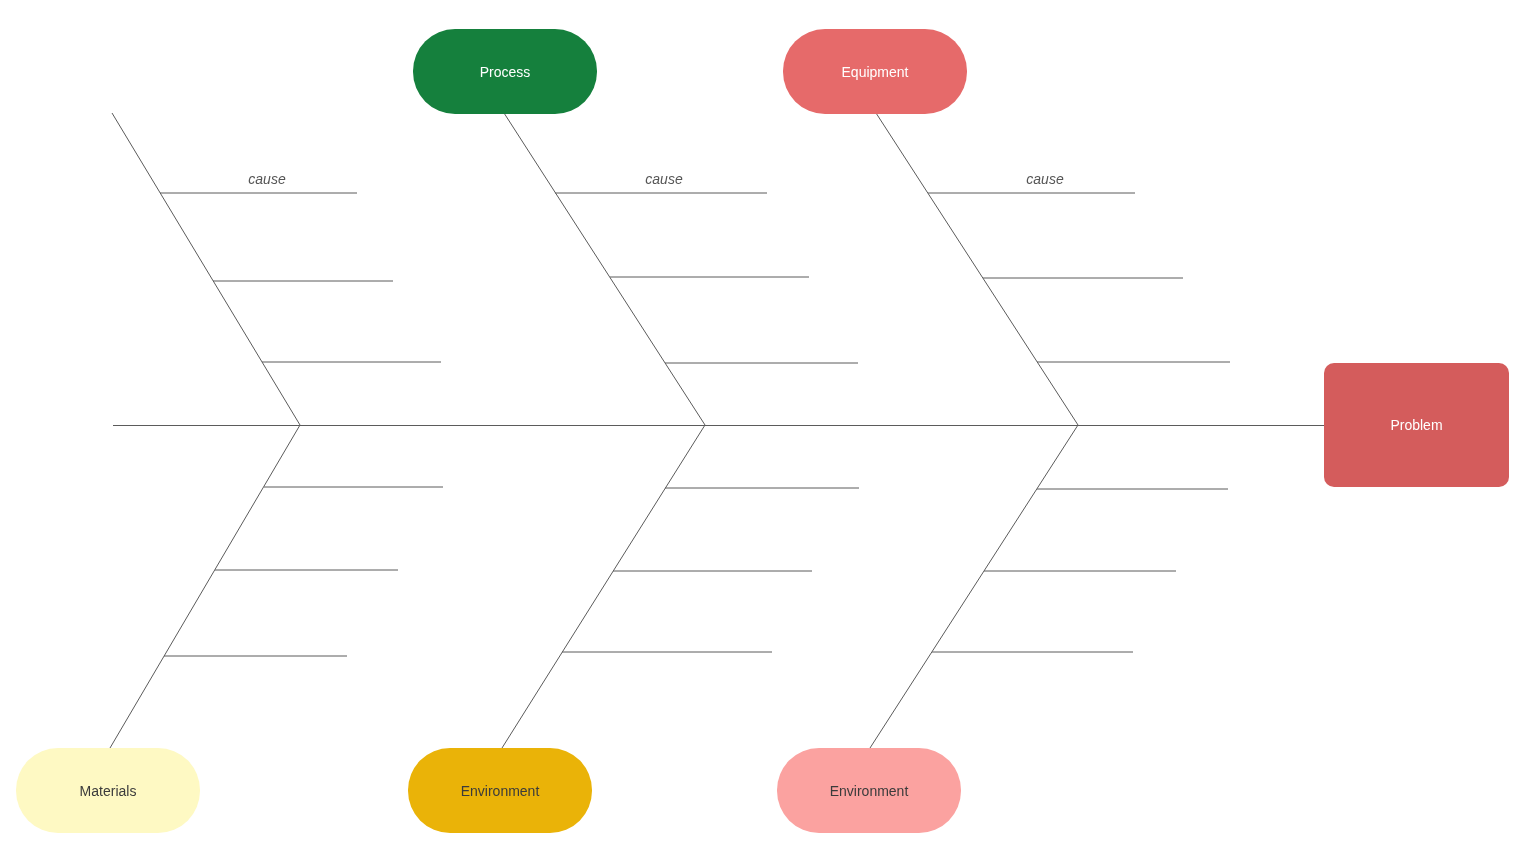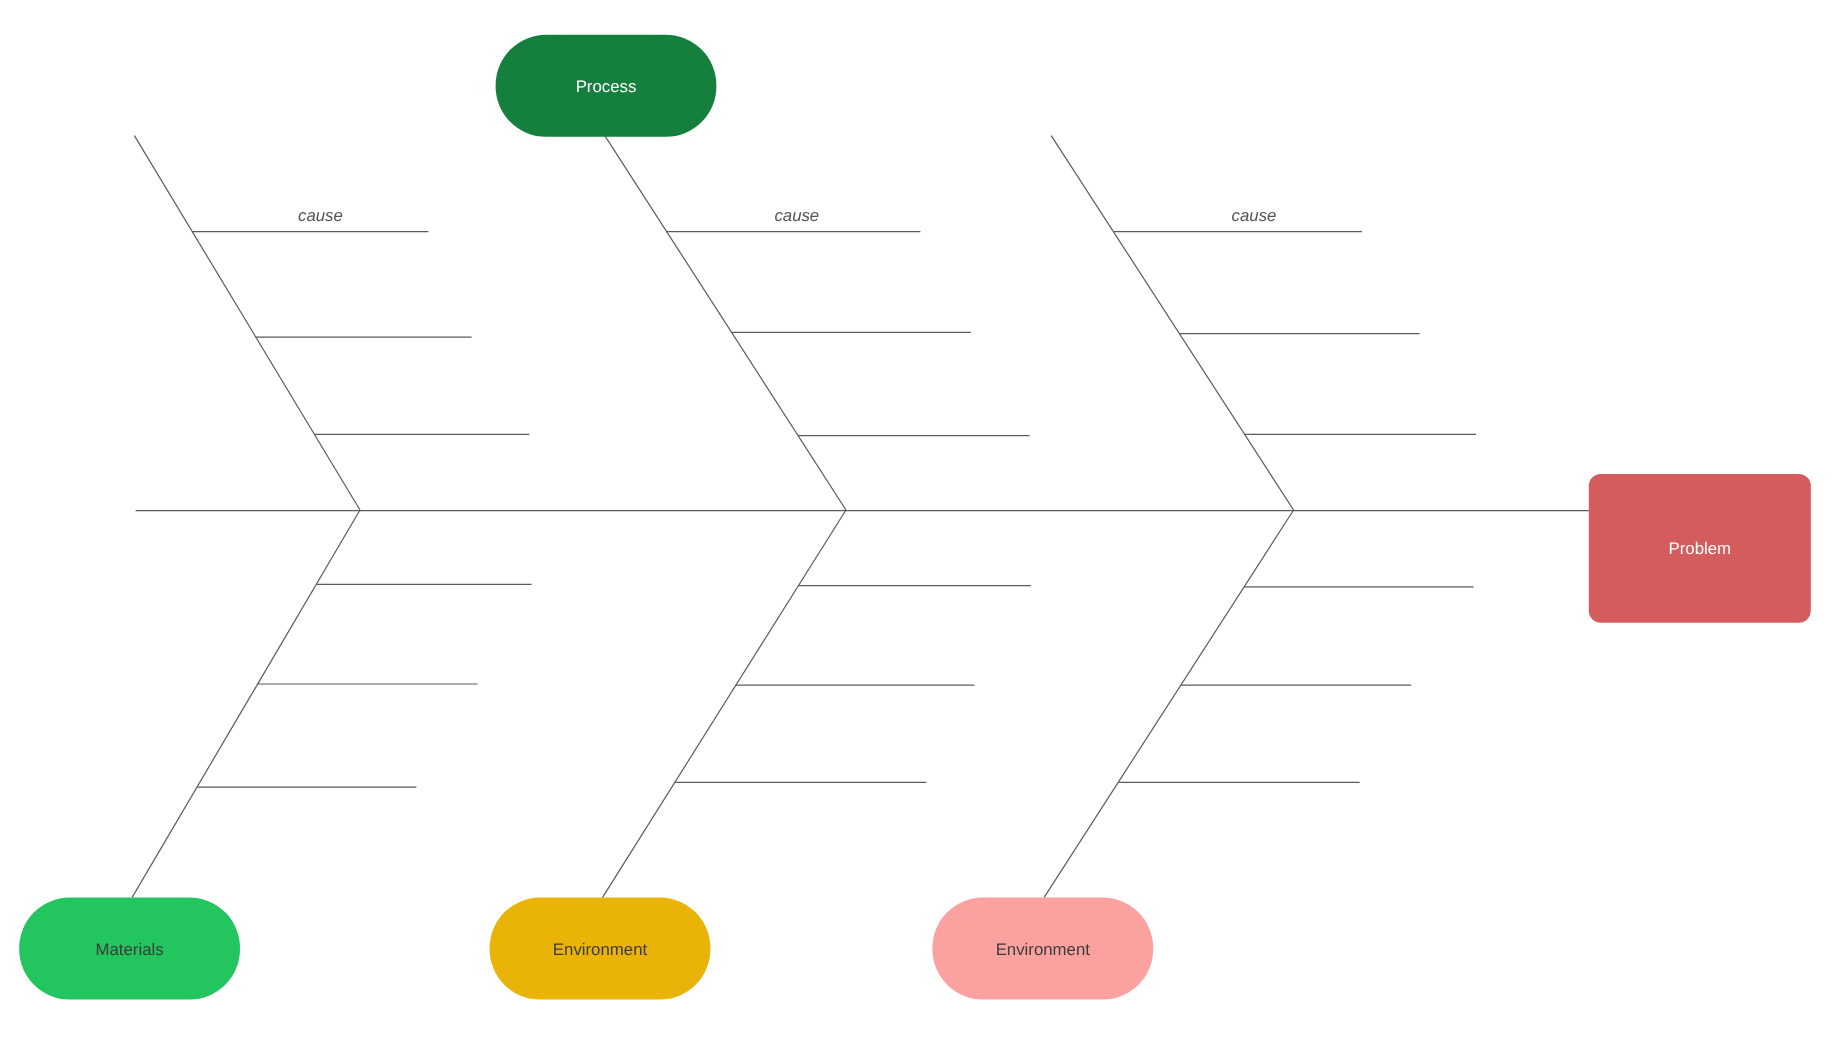--- a/index.html
+++ b/index.html
@@ -104,28 +104,31 @@
     </g>
   </svg>
 
   <span class="cause-label" style="left: 255px; top: 171px; color: rgb(85, 85, 85);">cause</span>
   <span class="cause-label" style="left: 652px; top: 171px; color: rgb(85, 85, 85);">cause</span>
   <span class="cause-label" style="left: 1033px; top: 171px; color: rgb(85, 85, 85);">cause</span>
 
   <div class="node pill pill-top" style="left: 413px; top: 29px; background-color: #15803d; color: rgb(255, 255, 255);">
     <span>Process</span>
   </div>
+  <div class="node pill pill-top" style="left: 783px; top: 29px; background-color: rgb(230, 106, 106); color: rgb(255, 255, 255);">
+    <span>Equipment</span>
+  </div>
 
-  <div class="node pill pill-bottom" style="left: 16px; top: 748px; background-color: #22c55e; color: rgb(59, 59, 59);">
+  <div class="node pill pill-bottom" style="left: 16px; top: 748px; background-color: #fef9c3; color: rgb(59, 59, 59);">
     <span>Materials</span>
   </div>
   <div class="node pill pill-bottom" style="left: 408px; top: 748px; background-color: #eab308; color: rgb(59, 59, 59);">
     <span>Environment</span>
   </div>
   <div class="node pill pill-bottom" style="left: 777px; top: 748px; background-color: rgb(251, 162, 160); color: rgb(59, 59, 59);">
     <span>Environment</span>
   </div>
 
-  <div class="node problem-box" style="left: 1324px; top: 363px; background-color: rgb(212, 92, 92); color: rgb(255, 255, 255); margin-top: 32px;">
+  <div class="node problem-box" style="left: 1324px; top: 363px; background-color: rgb(212, 92, 92); color: rgb(255, 255, 255);">
     <span>Problem</span>
   </div>
 
 </div>
 
 </body></html>

